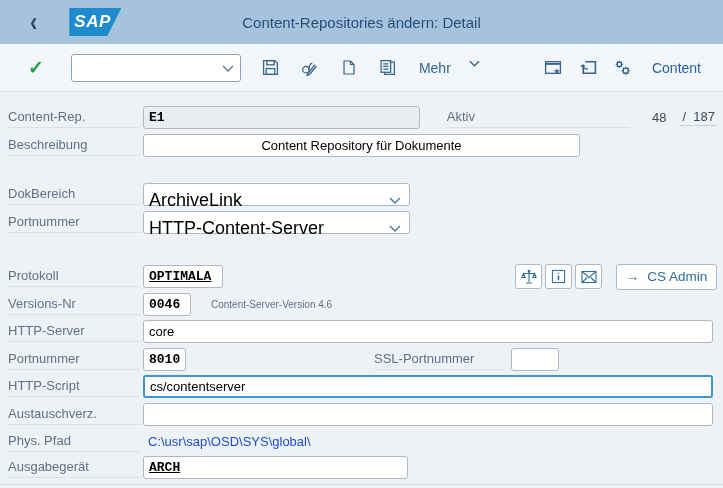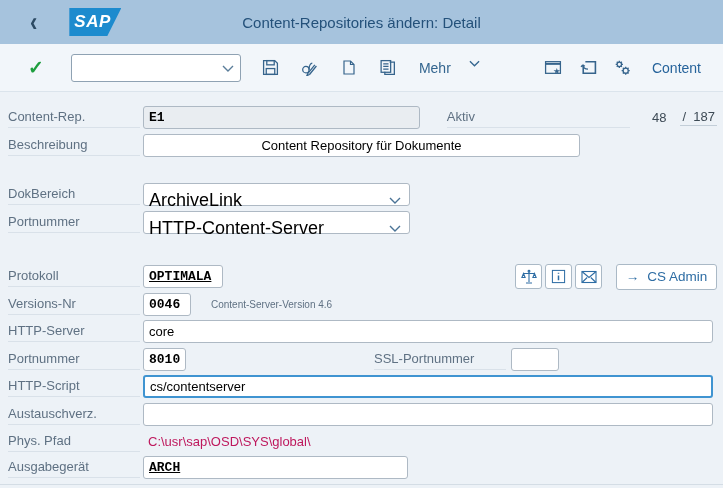--- a/index.html
+++ b/index.html
@@ -29,21 +29,21 @@
   .frow{ display:flex; align-items:center; height:23px; margin-left:8px; margin-right:6px; }
   .flabel{ width:132px; height:21px; line-height:20px; color:#5f7183; font-size:13px; border-bottom:1px solid #d9e1e9; flex:none; }
   .field{ height:23px; border:1px solid #aeb9c4; border-radius:3px; background:#fff; padding:0 5px; font-size:13px; margin-left:3px; font-family:"Liberation Sans",sans-serif; color:#000; }
   .field.disabled{ background:#e9edf1; }
   .field.focused{ border:2px solid #3f94d1; }
   .mono{ font-family:"Liberation Mono","DejaVu Sans Mono",monospace; font-weight:bold; font-size:13px; }
   .uline{ text-decoration:underline; }
   .dropdown{ height:23px; border:1px solid #aeb9c4; border-radius:3px; background:#fff; margin-left:3px; width:267px; display:flex; align-items:center; padding:12px 8px 0 5px; font-size:18px; cursor:pointer; }
   .dropdown .dtext{ flex:1; color:#000; }
   .note{ color:#5f7183; font-size:10px; margin-left:20px; }
-  .plainval{ color:#be185d; font-size:13px; margin-left:8px;text-align:right; }
+  .plainval{ color:#1d4ed8; font-size:13px; margin-left:8px;text-align:right; }
   .aktiv-label{ margin-left:27px; width:184px; height:21px; line-height:20px; color:#5f7183; font-size:13px; border-bottom:1px solid #d9e1e9; }
   .cnt{ margin-left:22px; font-size:13px; color:#3d4a55; }
   .fraction{ margin-left:14px; font-size:13px; color:#3d4a55; border-bottom:1px solid #c3ced8; padding:0 2px 1px 2px; }
   .sqbtn{ width:27px; height:25px; border:1px solid #aab9c6; border-radius:3px; background:#fff; display:inline-flex; align-items:center; justify-content:center; margin-left:3px; cursor:pointer; }
   .sqbtn svg{ stroke:#2e6da4; fill:none; stroke-width:1.1; }
   .csadmin{ height:26px; border:1px solid #aab9c6; border-radius:3px; background:#fff; color:#2e6da4; font-size:13.5px; display:inline-flex; align-items:center; justify-content:center; gap:8px; width:101px; margin-left:14px; cursor:pointer; }
   .bottomline{ margin-top:5px; border-top:1px solid #d4dde5; }
   .gap26{ height:26px; } .gap31{ height:31px; }
   .mt14{ margin-top:14px; } .mt5{ margin-top:5px; } .mt4{ margin-top:4px; } .mt3{ margin-top:3px; }
   .ssl-label{ margin-left:188px; width:132px; height:21px; line-height:20px; color:#5f7183; font-size:13px; border-bottom:1px solid #d9e1e9; }

